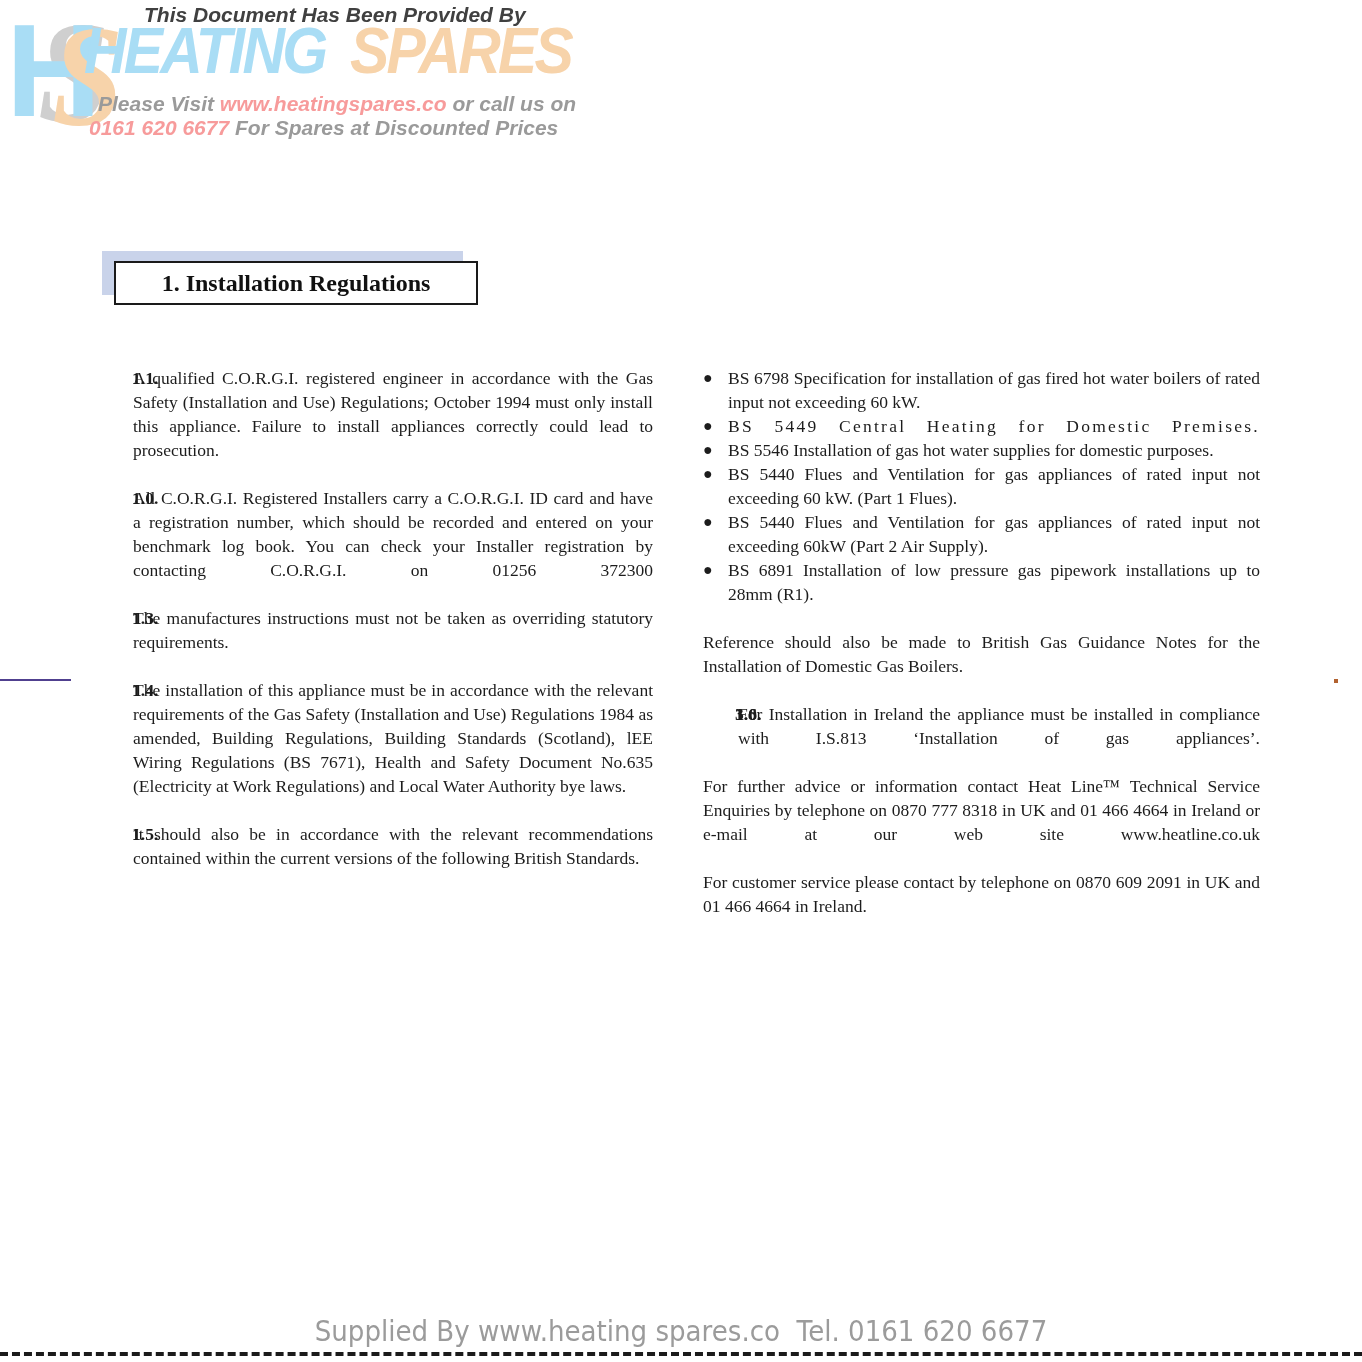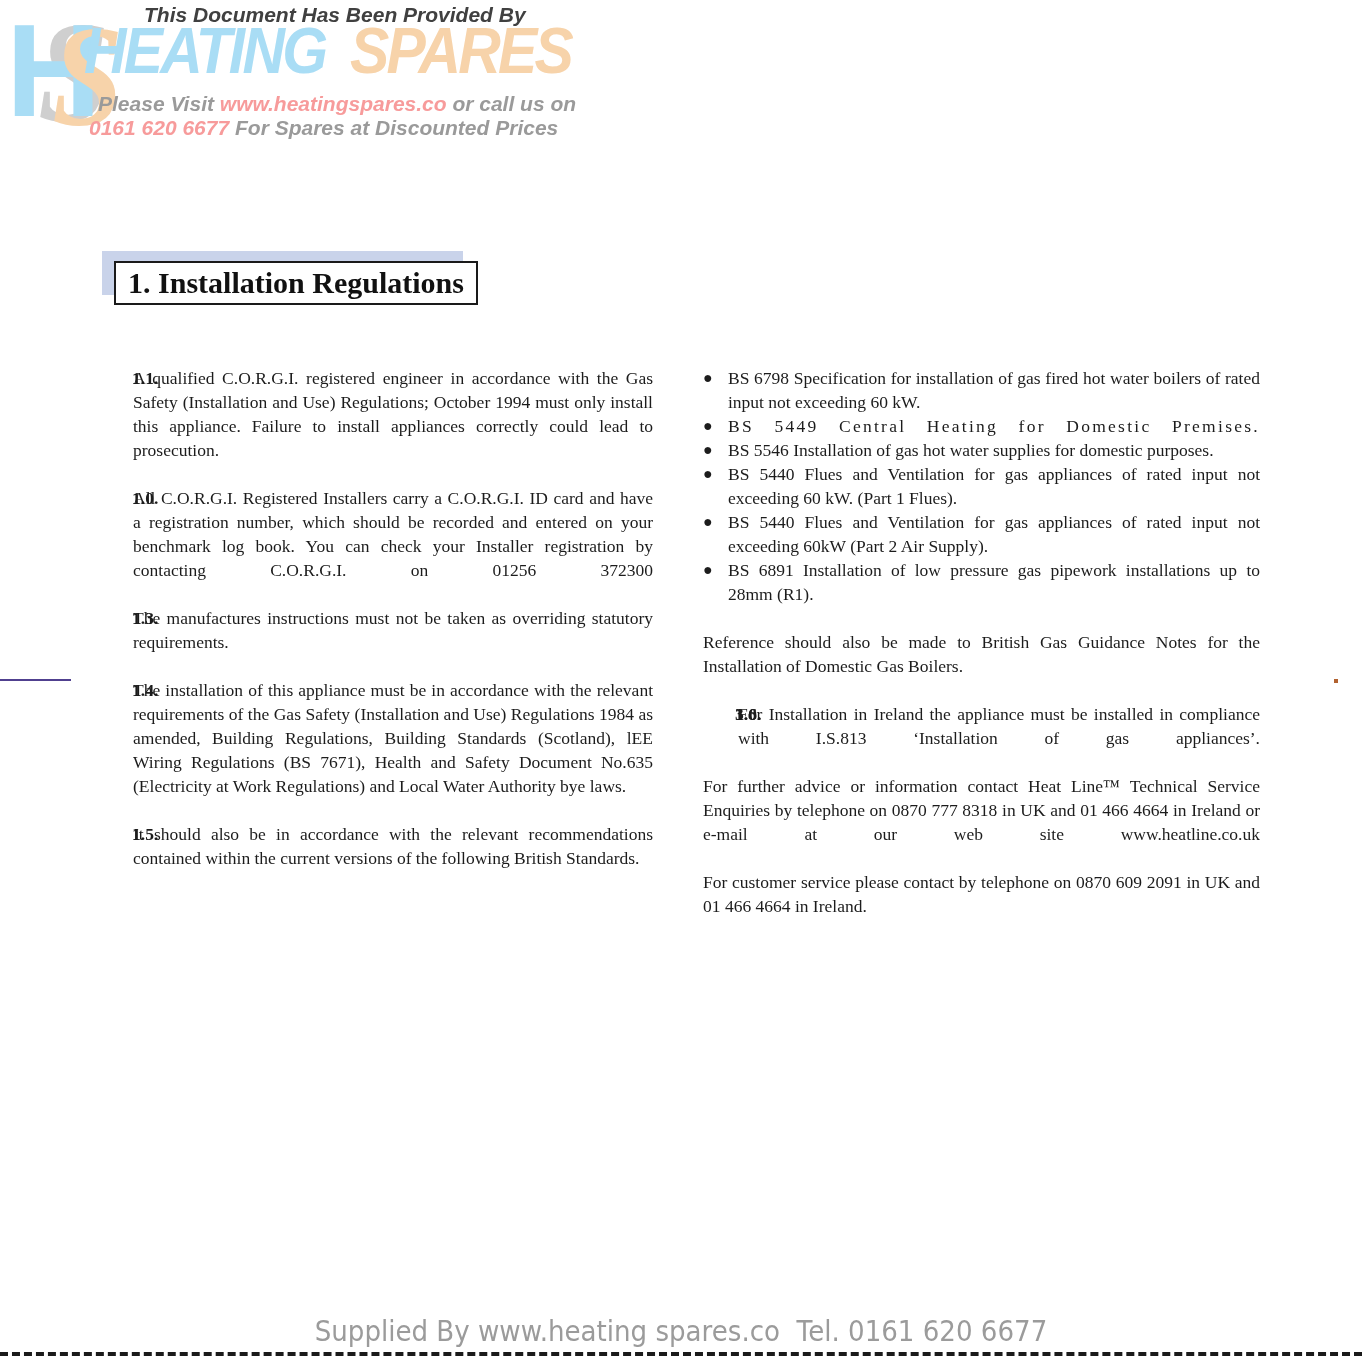--- a/index.html
+++ b/index.html
@@ -25,21 +25,21 @@
   .wm-line3{position:absolute;left:98px;top:92px;font-family:"Liberation Sans",sans-serif;font-weight:bold;
             font-style:italic;font-size:21px;color:#9a9a9a;white-space:nowrap;}
   .wm-line4{position:absolute;left:89px;top:116px;font-family:"Liberation Sans",sans-serif;font-weight:bold;
             font-style:italic;font-size:21px;color:#9a9a9a;white-space:nowrap;}
   .salmon{color:#f79b9b;}
 
   
   .head-shadow{position:absolute;left:102px;top:251px;width:361px;height:44px;background:#c9d3ea;}
   .head-box{position:absolute;left:114px;top:261px;width:360px;height:40px;background:#ffffff;
             border:2px solid #1a1a1a;display:flex;align-items:center;justify-content:center;}
-  .head-title{font-family:"Liberation Serif",serif;font-weight:bold;font-size:30px;color:#111;white-space:nowrap;}
+  .head-title{font-family:"Liberation Serif",serif;font-weight:bold;font-size:24px;color:#111;white-space:nowrap;}
 
   
   .col{position:absolute;top:366px;font-size:17.5px;line-height:24px;text-align:justify;}
   .col-left{left:100px;width:553px;}
   .col-right{left:703px;width:557px;}
   .hang{position:relative;padding-left:33px;margin:0 0 24px 0;}
   .col-right .hang{padding-left:35px;}
   .hang .num{position:absolute;left:0;top:0;font-weight:bold;margin-left:32px;}
   .para{margin:12px 0 24px 0;}
   .bullets{margin:0 0 24px 0;}

